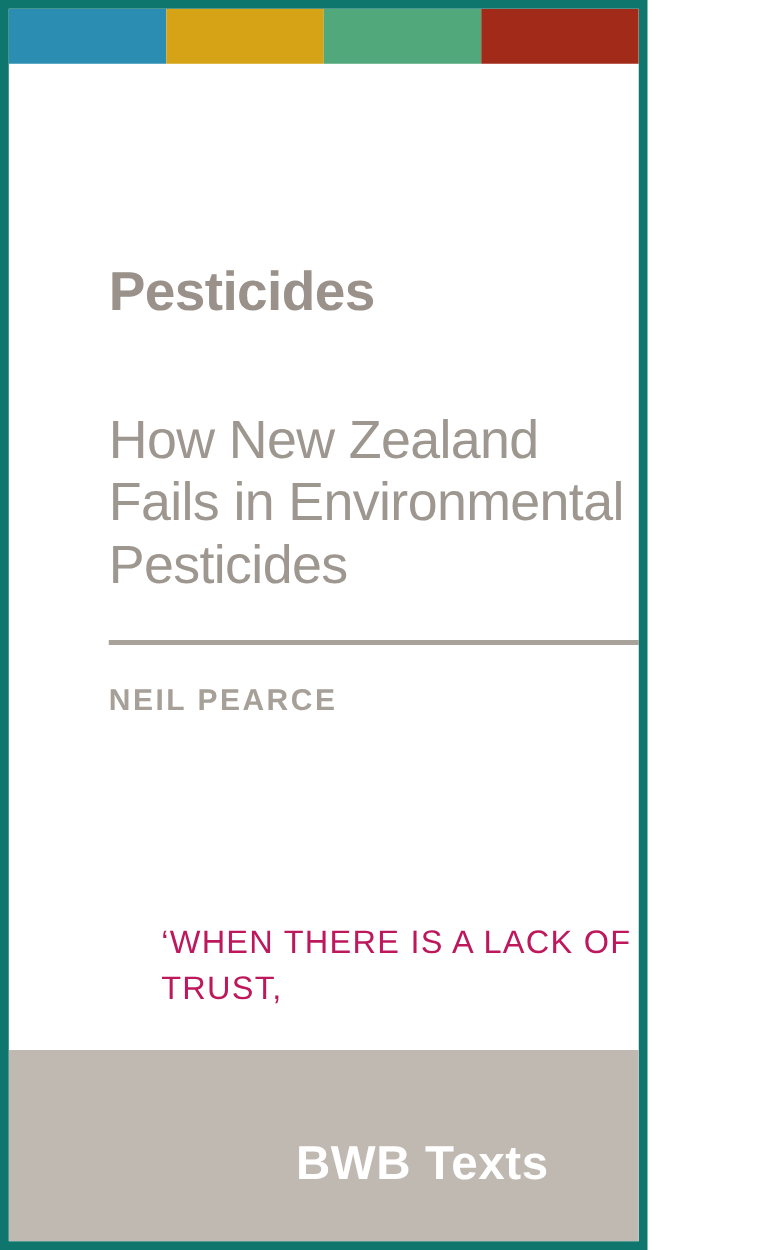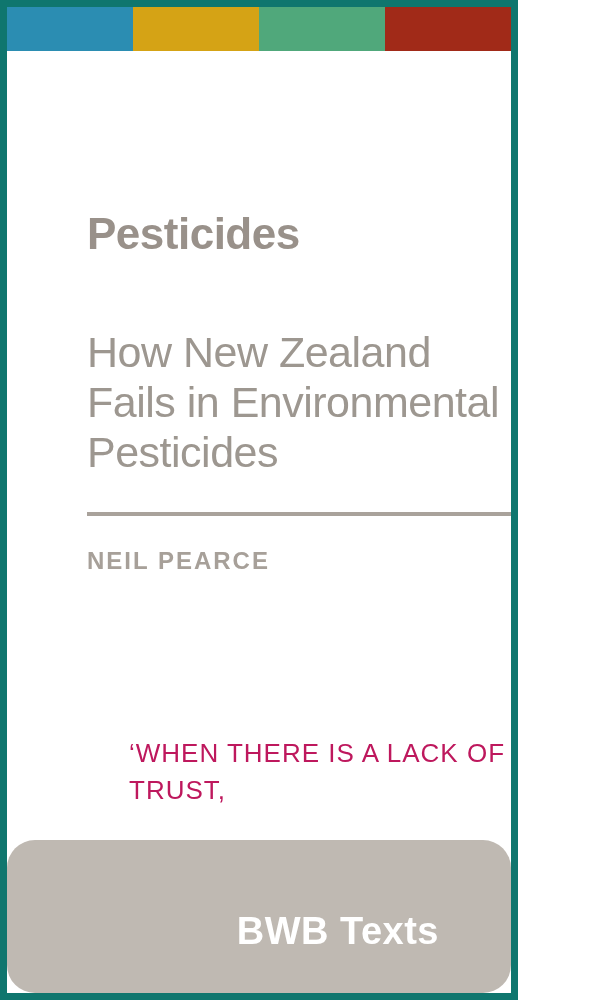--- a/index.html
+++ b/index.html
@@ -59,21 +59,20 @@
     line-height: 37px;
     letter-spacing: 1px;
     color: #be185d;
     margin-left: 46px;
   }
   .band {
     position: absolute;
     left: 0; right: 0; bottom: 0;
     height: 153px;
     background: #bfb9b2;
-    border-radius: 28px;
   }
   .brand {
     position: absolute;
     right: 72px; top: 70px;
     font-size: 38px;
     font-weight: bold;
     letter-spacing: 0.5px;
     color: #ffffff;
   }
 </style>

